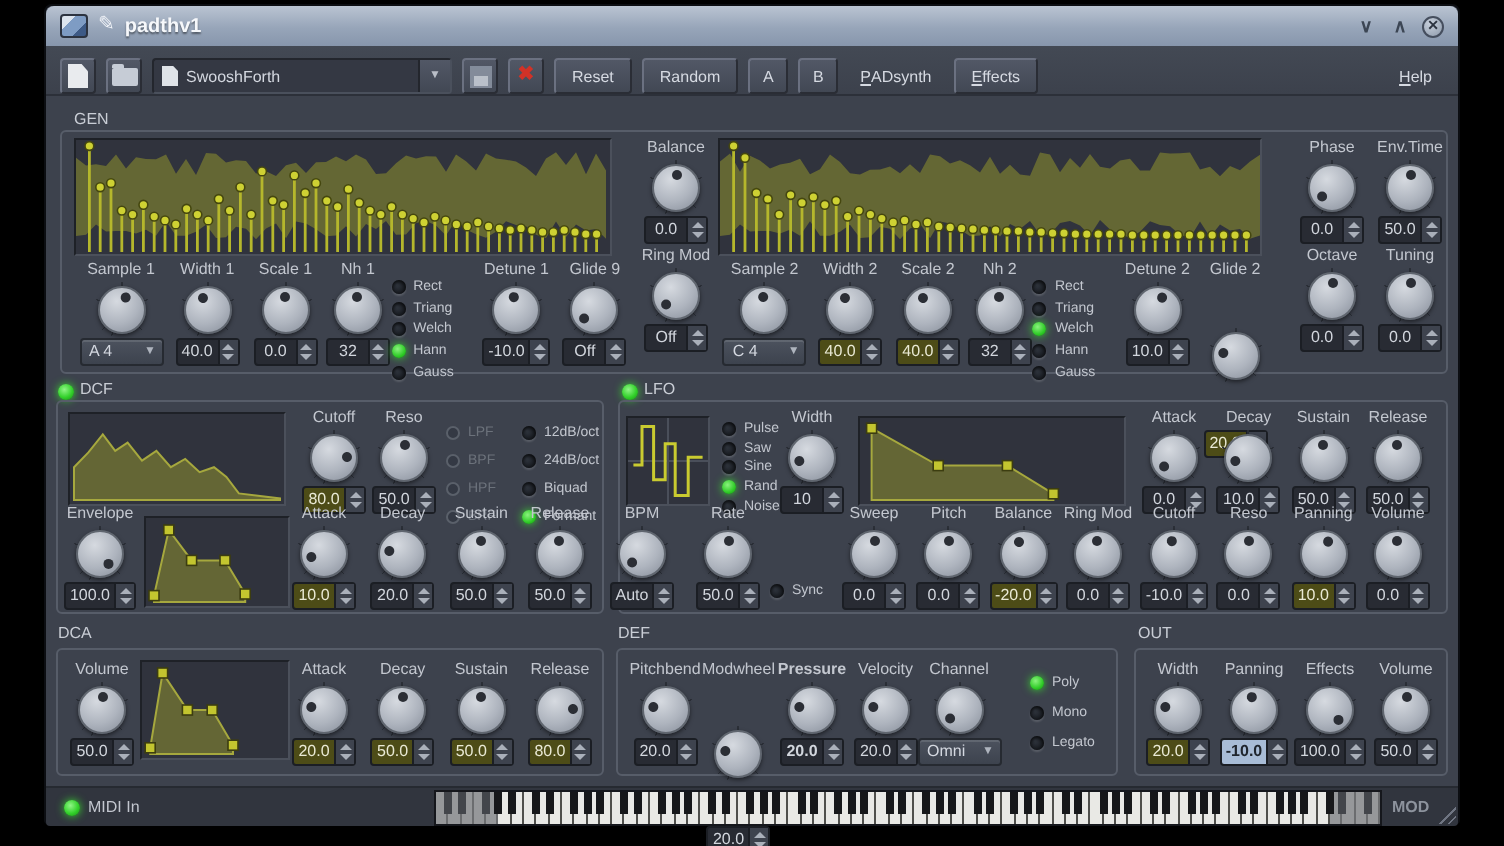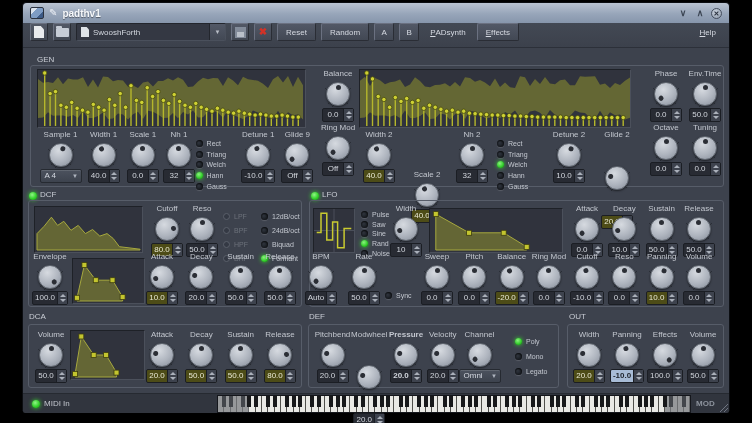--- a/index.html
+++ b/index.html
@@ -14,21 +14,21 @@
   .appicon{width:12px;height:10px;border:1px solid #2c3340;border-radius:2px;flex:none;
     background:linear-gradient(135deg,#dce4ee 0 30%,#7e9cc4 30% 70%,#3d5a86 70%);}
   .pin{font-size:10px;color:#eef1f6;line-height:10px;}
   .wtitle{font-size:10px;font-weight:bold;color:#f6f8fb;text-shadow:0 1px 1px rgba(0,0,0,.45);flex:1;}
   .wctl{font-size:9px;font-weight:bold;color:#3c4654;width:12px;text-align:center;line-height:12px;}
   .closeb{width:11px;height:11px;border-radius:50%;background:radial-gradient(circle at 35% 30%,#c7d0dc,#8e9aab);
     border:1px solid #454e5e;color:#2c3340;font-size:7px;line-height:10px;text-align:center;font-weight:bold;box-sizing:border-box;}
   
   .toolbar{position:absolute;left:0;top:20px;width:100%;height:25px;box-sizing:border-box;
     background:linear-gradient(#434954,#3c414c);border-bottom:1px solid #2c3039;
-    display:flex;align-items:flex-start;gap:5px;padding:0 7px;}
+    display:flex;align-items:flex-end;gap:5px;padding:0 7px;}
   .ibtn{width:18px;height:18px;display:flex;align-items:center;justify-content:center;flex:none;
     background:linear-gradient(#525866,#424854);border:1px solid;border-color:#6b7181 #2a2d35 #2a2d35 #6b7181;border-radius:2px;box-sizing:border-box;}
   .tbtn{height:18px;display:flex;align-items:center;justify-content:center;padding:0 8px;flex:none;
     font-size:8px;color:#d6dae2;background:linear-gradient(#525866,#424854);
     border:1px solid;border-color:#6b7181 #2a2d35 #2a2d35 #6b7181;border-radius:2px;box-sizing:border-box;}
   .flatbtn{height:18px;display:flex;align-items:center;padding:0 6px;font-size:8px;color:#d6dae2;flex:none;}
   u{text-decoration:underline;}
   .pcombo{height:18px;width:150px;display:flex;align-items:center;flex:none;box-sizing:border-box;
     background:#343843;border:1px solid;border-color:#23262d #4a505c #4a505c #23262d;border-radius:2px;}
   .pcombo .ptext{flex:1;font-size:8px;color:#d4d8e0;padding-left:4px;}
@@ -494,38 +494,52 @@
             <span class="v">Off</span>
             <span class="arr">
               <i class="up"></i>
               <i class="dn"></i>
             </span>
           </div>
         </div>
   </div>
 
   <div class="row" style="left:336px;top:127px;width:278px;">
+    <div class="cell" style="width:48px;">
+          <div class="clabel">Sample 2</div>
+          <div class="knob">
+            <div class="ticks"></div>
+            <div class="kface"></div>
+            <div class="karm" style="transform:rotate(-8deg)">
+              <div class="kdot"></div>
+            </div>
+          </div>
+          <div class="combo">
+            <span class="v">C 4</span>
+            <span class="ca">▼</span>
+          </div>
+        </div>
     <div class="cell" style="width:40px;">
           <div class="clabel">Width 2</div>
           <div class="knob">
             <div class="ticks"></div>
             <div class="kface"></div>
             <div class="karm" style="transform:rotate(-27deg)">
               <div class="kdot"></div>
             </div>
           </div>
           <div class="spin mod">
             <span class="v">40.0</span>
             <span class="arr">
               <i class="up"></i>
               <i class="dn"></i>
             </span>
           </div>
         </div>
-    <div class="cell" style="width:40px;margin-top:40px;">
+    <div class="cell" style="width:40px;">
           <div class="clabel">Scale 2</div>
           <div class="knob">
             <div class="ticks"></div>
             <div class="kface"></div>
             <div class="karm" style="transform:rotate(-27deg)">
               <div class="kdot"></div>
             </div>
           </div>
           <div class="spin mod">
             <span class="v">40.0</span>

